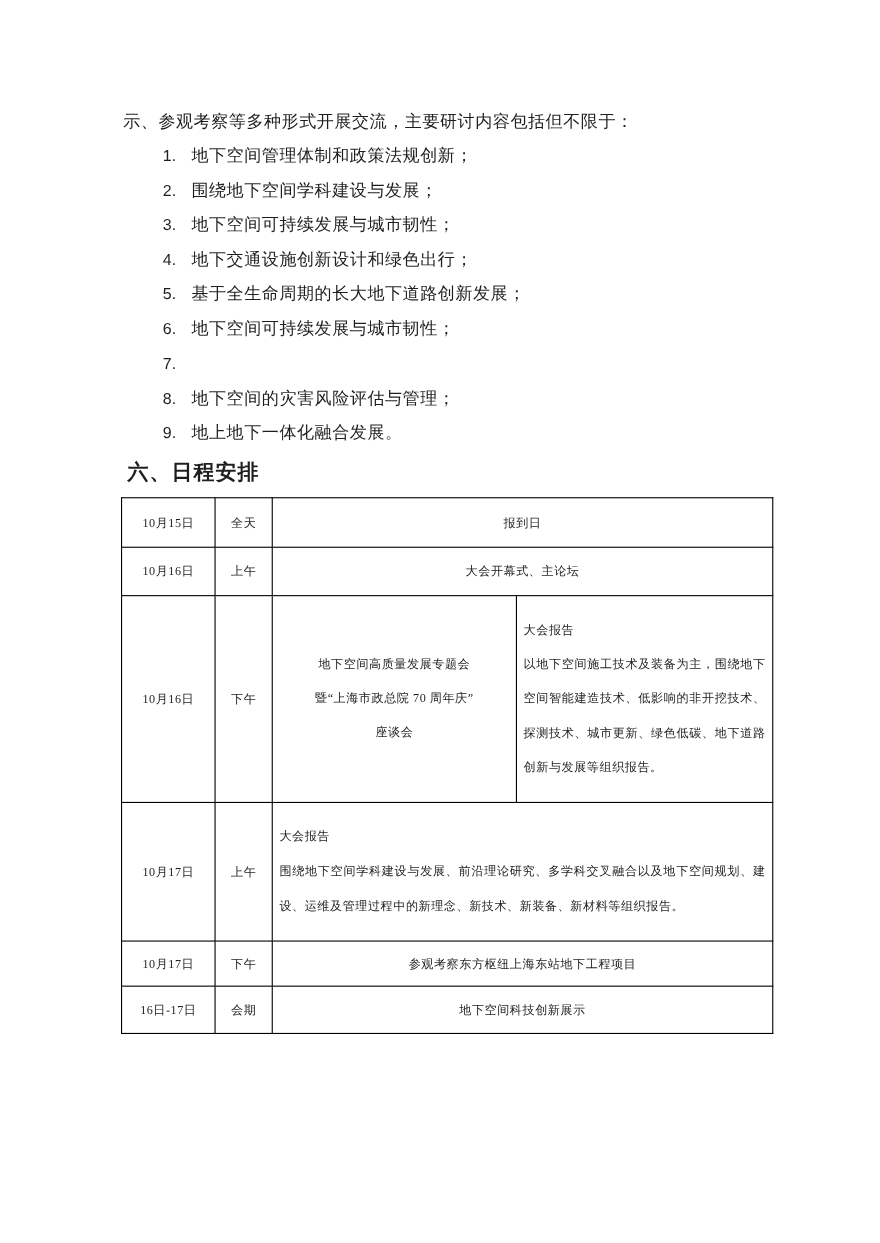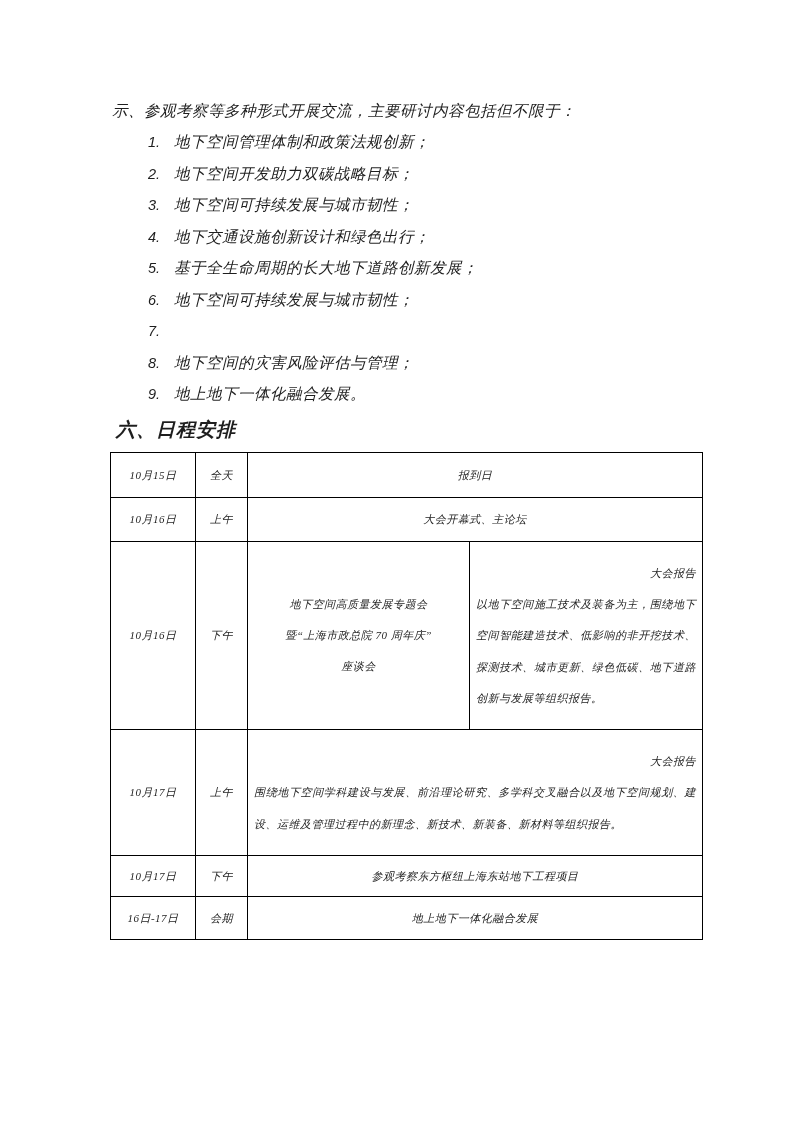--- a/index.html
+++ b/index.html
@@ -8,21 +8,20 @@
     height: 1130px;
     font-family: "Liberation Serif", "DejaVu Serif", serif;
     color: #1e1e1e;
   }
   .page {
     position: relative;
     width: 800px;
     height: 945px;
     background: #ffffff;
     overflow: hidden;
-    font-style: italic;
   }
   .content {
     position: absolute;
     left: 110px;
     top: 102px;
     width: 592px;
   }
   .intro {
     font-size: 15.5px;
     letter-spacing: 0.5px;
@@ -82,21 +81,21 @@
   td.session-left {
     white-space: pre-line;
     line-height: 31.3px;
     padding: 0 5px;
   }
   td.session-cell {
     vertical-align: top;
     padding: 1px 6px 0 6px;
   }
   .session-title {
-    text-align: right;
+    text-align: left;
     line-height: 31.3px;
   }
   .session-body {
     text-align: justify;
     text-align-last: left;
     line-height: 31.3px;
   }
 </style>
 </head>
 <body>
@@ -106,21 +105,21 @@
 
     <p class="intro">示、参观考察等多种形式开展交流，主要研讨内容包括但不限于：</p>
 
     <ol class="topics">
       <li>
         <span class="num">1.</span>
         <span>地下空间管理体制和政策法规创新；</span>
       </li>
       <li>
         <span class="num">2.</span>
-        <span>地下空间开发助力双碳战略目标；</span>
+        <span>围绕地下空间学科建设与发展；</span>
       </li>
       <li>
         <span class="num">3.</span>
         <span>地下空间可持续发展与城市韧性；</span>
       </li>
       <li>
         <span class="num">4.</span>
         <span>地下交通设施创新设计和绿色出行；</span>
       </li>
       <li>
@@ -184,19 +183,19 @@
           </td>
         </tr>
         <tr class="r-5">
           <td>10月17日</td>
           <td>下午</td>
           <td colspan="2">参观考察东方枢纽上海东站地下工程项目</td>
         </tr>
         <tr class="r-6">
           <td>16日-17日</td>
           <td>会期</td>
-          <td colspan="2">地上地下一体化融合发展</td>
+          <td colspan="2">地下空间科技创新展示</td>
         </tr>
       </tbody>
     </table>
 
   </div>
 </div>
 
 </body></html>

